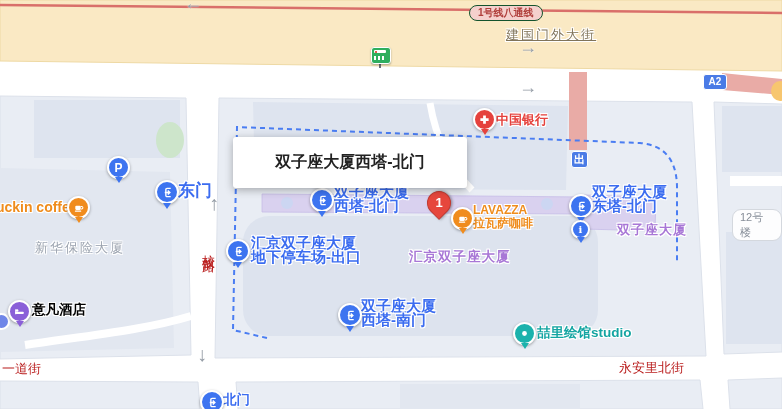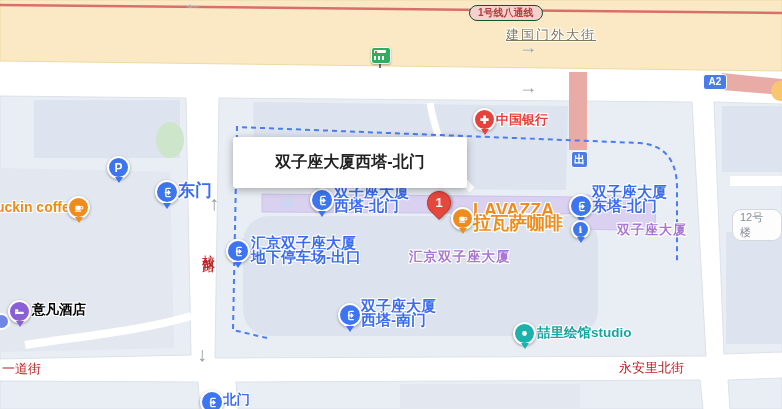--- a/index.html
+++ b/index.html
@@ -10,21 +10,21 @@
   }
   #map svg.base{position:absolute;left:0;top:0;}
   .abs{position:absolute;}
   
   .lbl{
     position:absolute;white-space:nowrap;
     text-shadow:-1px -1px 0 #fff,1px -1px 0 #fff,-1px 1px 0 #fff,1px 1px 0 #fff,0 1px 0 #fff,0 -1px 0 #fff;
   }
   .lbl-blue{color:#3b6cf0;font-size:15px;font-weight:bold;line-height:14px;}
   .lbl-purple{color:#a877d6;font-size:13px;font-weight:bold;letter-spacing:1px;}
-  .lbl-orange{color:#ef8c1c;font-size:18px;font-weight:bold;line-height:13px;}
+  .lbl-orange{color:#ef8c1c;font-size:12px;font-weight:bold;line-height:13px;}
   .lbl-red{color:#e5423d;font-size:13px;font-weight:bold;}
   .lbl-teal{color:#14a5a2;font-size:13px;font-weight:bold;}
   .lbl-hotel{color:#000000;font-size:13px;font-weight:bold;}
   .lbl-gray{color:#b91c1c;font-size:13px;}
   .lbl-bldg{color:#9aa2ae;font-size:13px;letter-spacing:2px;}
   .lbl-street{color:#80745a;font-size:13px;letter-spacing:2px;}
   .vertical{writing-mode:vertical-rl;letter-spacing:3px;}
   .arrow{position:absolute;color:#959da6;font-size:18px;font-weight:bold;line-height:1;
     text-shadow:0 0 2px #fff;}
   
@@ -265,20 +265,21 @@
   </div>
   <div class="lbl lbl-teal" style="left:537px;top:324px;font-size:13.5px;">喆里绘馆studio</div>
 
   <div class="poi-pin pin-blue" style="left:571px;top:220px;width:15px;height:15px;">
     <span class="pin-glyph" style="font-size:10px;font-family:'DejaVu Serif',serif;">i</span>
   </div>
 
   <div class="lbl lbl-purple" style="left:409px;top:248px;font-size:13.5px;">汇京双子座大厦</div>
   <div class="lbl lbl-purple" style="left:617px;top:221px;">双子座大厦</div>
   <div class="pill" style="left:732px;top:209px;">12号楼</div>
+  <div class="lbl lbl-bldg" style="left:35px;top:239px;">新华保险大厦</div>
 
   <div class="lbl lbl-gray vertical" style="left:199px;top:244px;">校前路</div>
   <span class="arrow" style="left:209px;top:193px;font-size:20px;">↑</span>
   <span class="arrow" style="left:197px;top:344px;font-size:20px;">↓</span>
   <div class="lbl lbl-gray" style="left:2px;top:360px;">一道街</div>
   <div class="lbl lbl-gray" style="left:619px;top:359px;font-family:Liberation Mono, monospace;">永安里北街</div>
 
 </div>
 
 </body></html>

